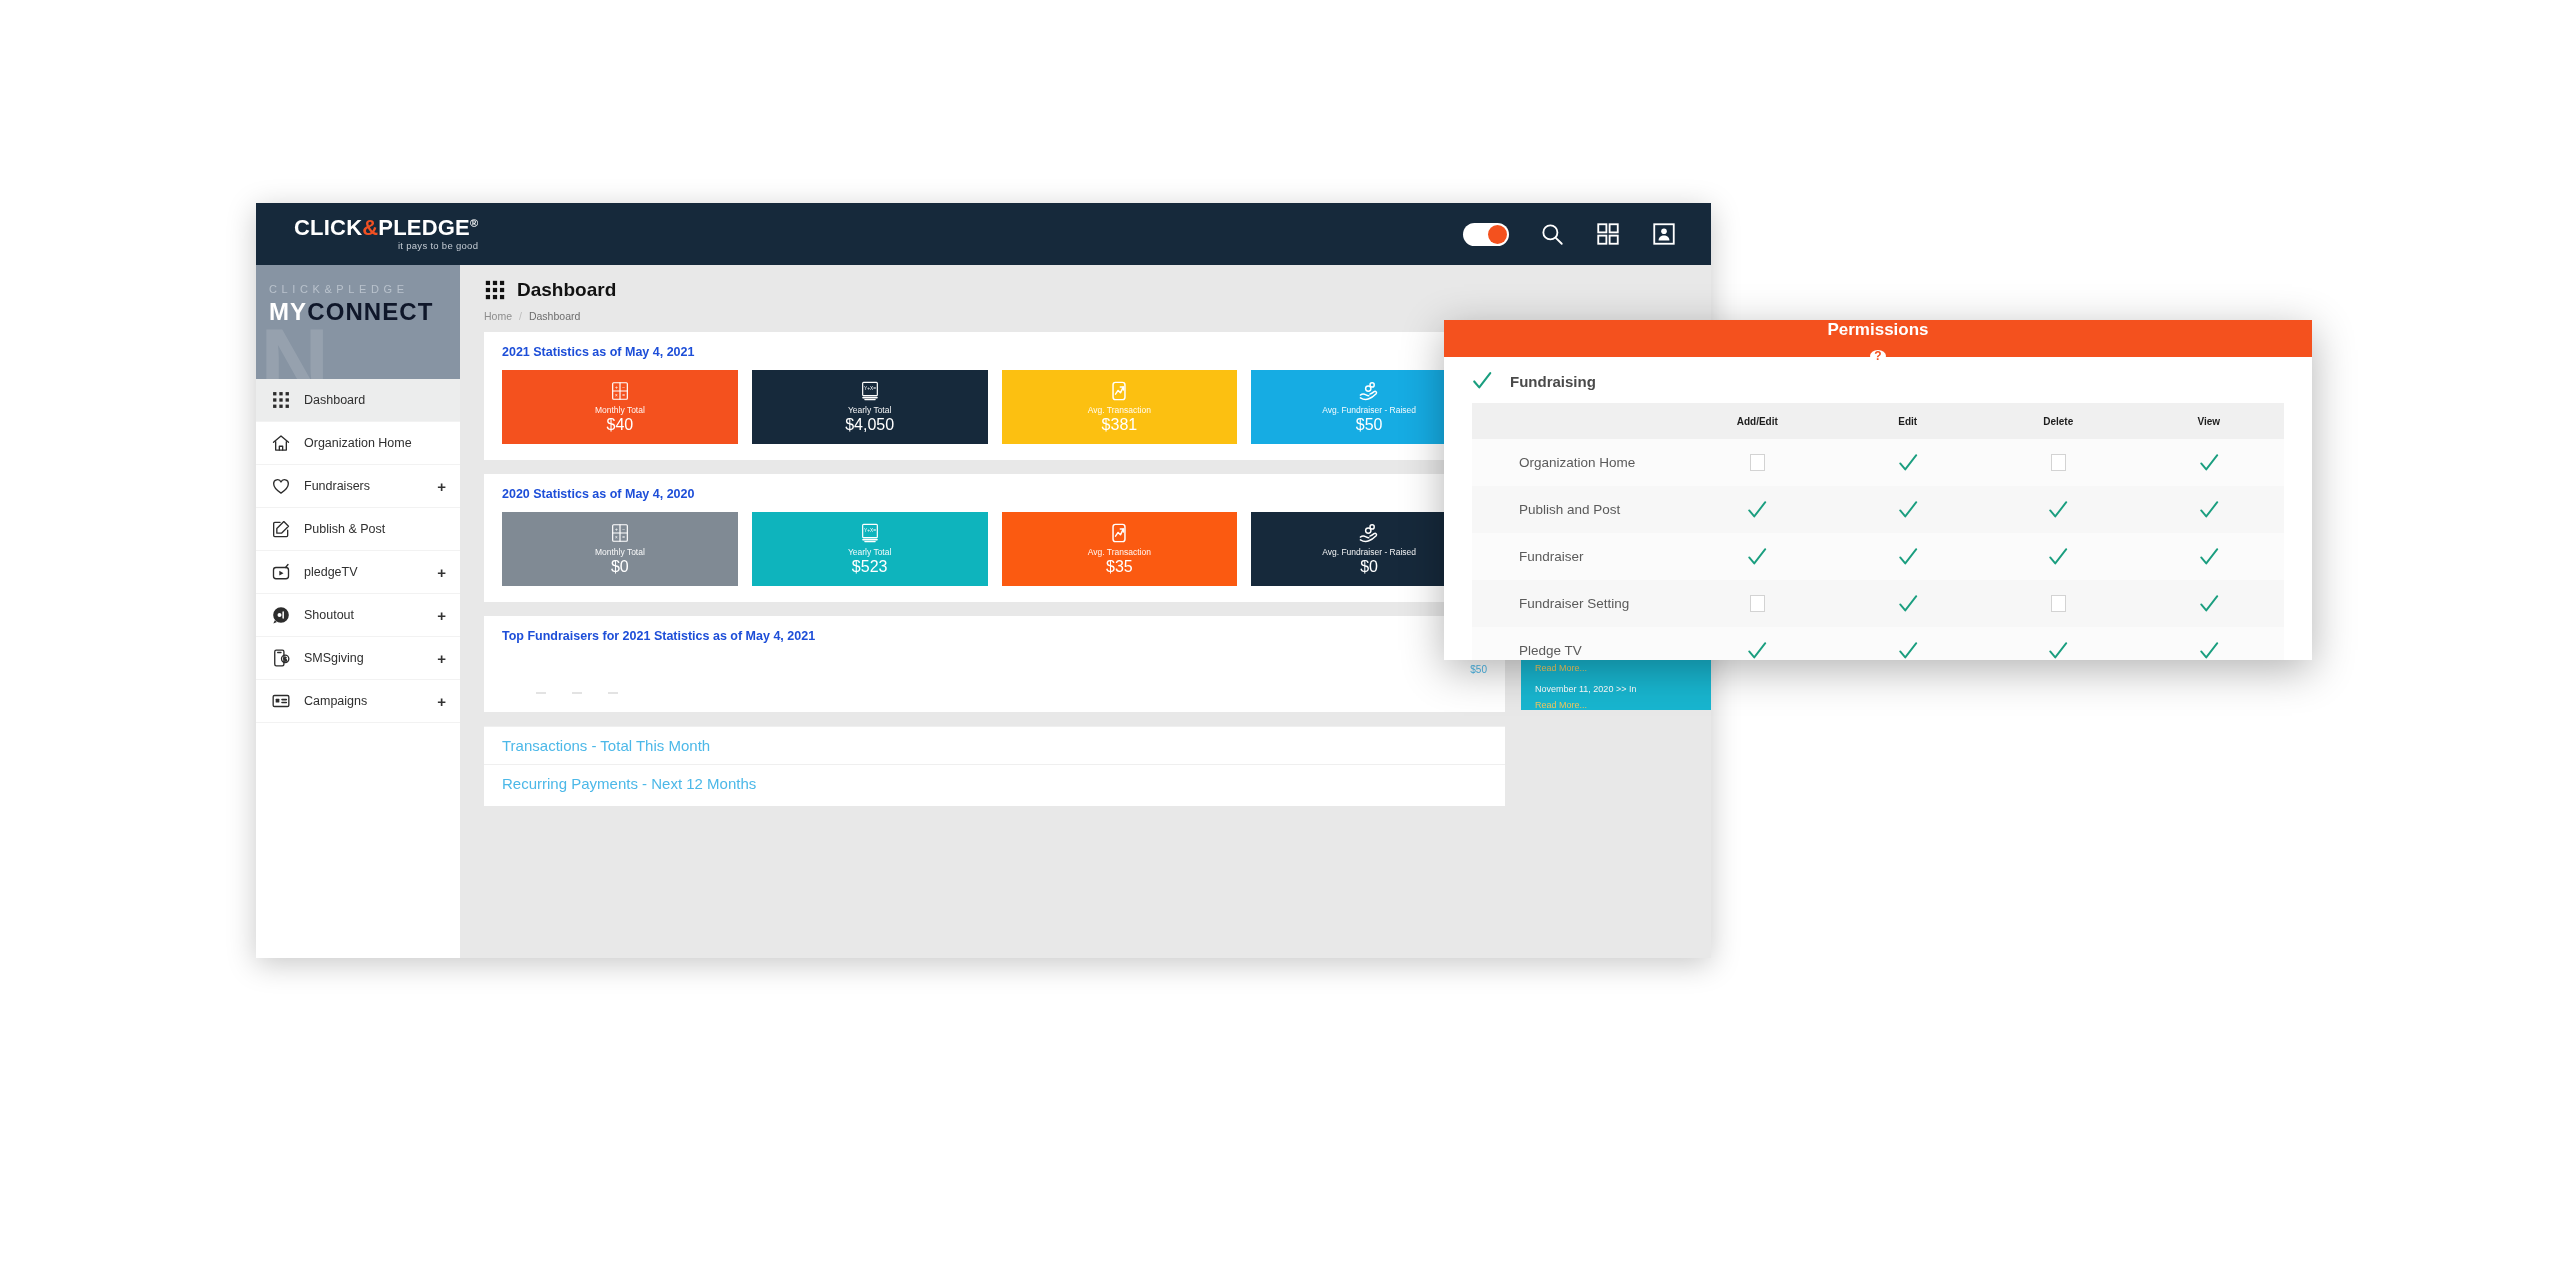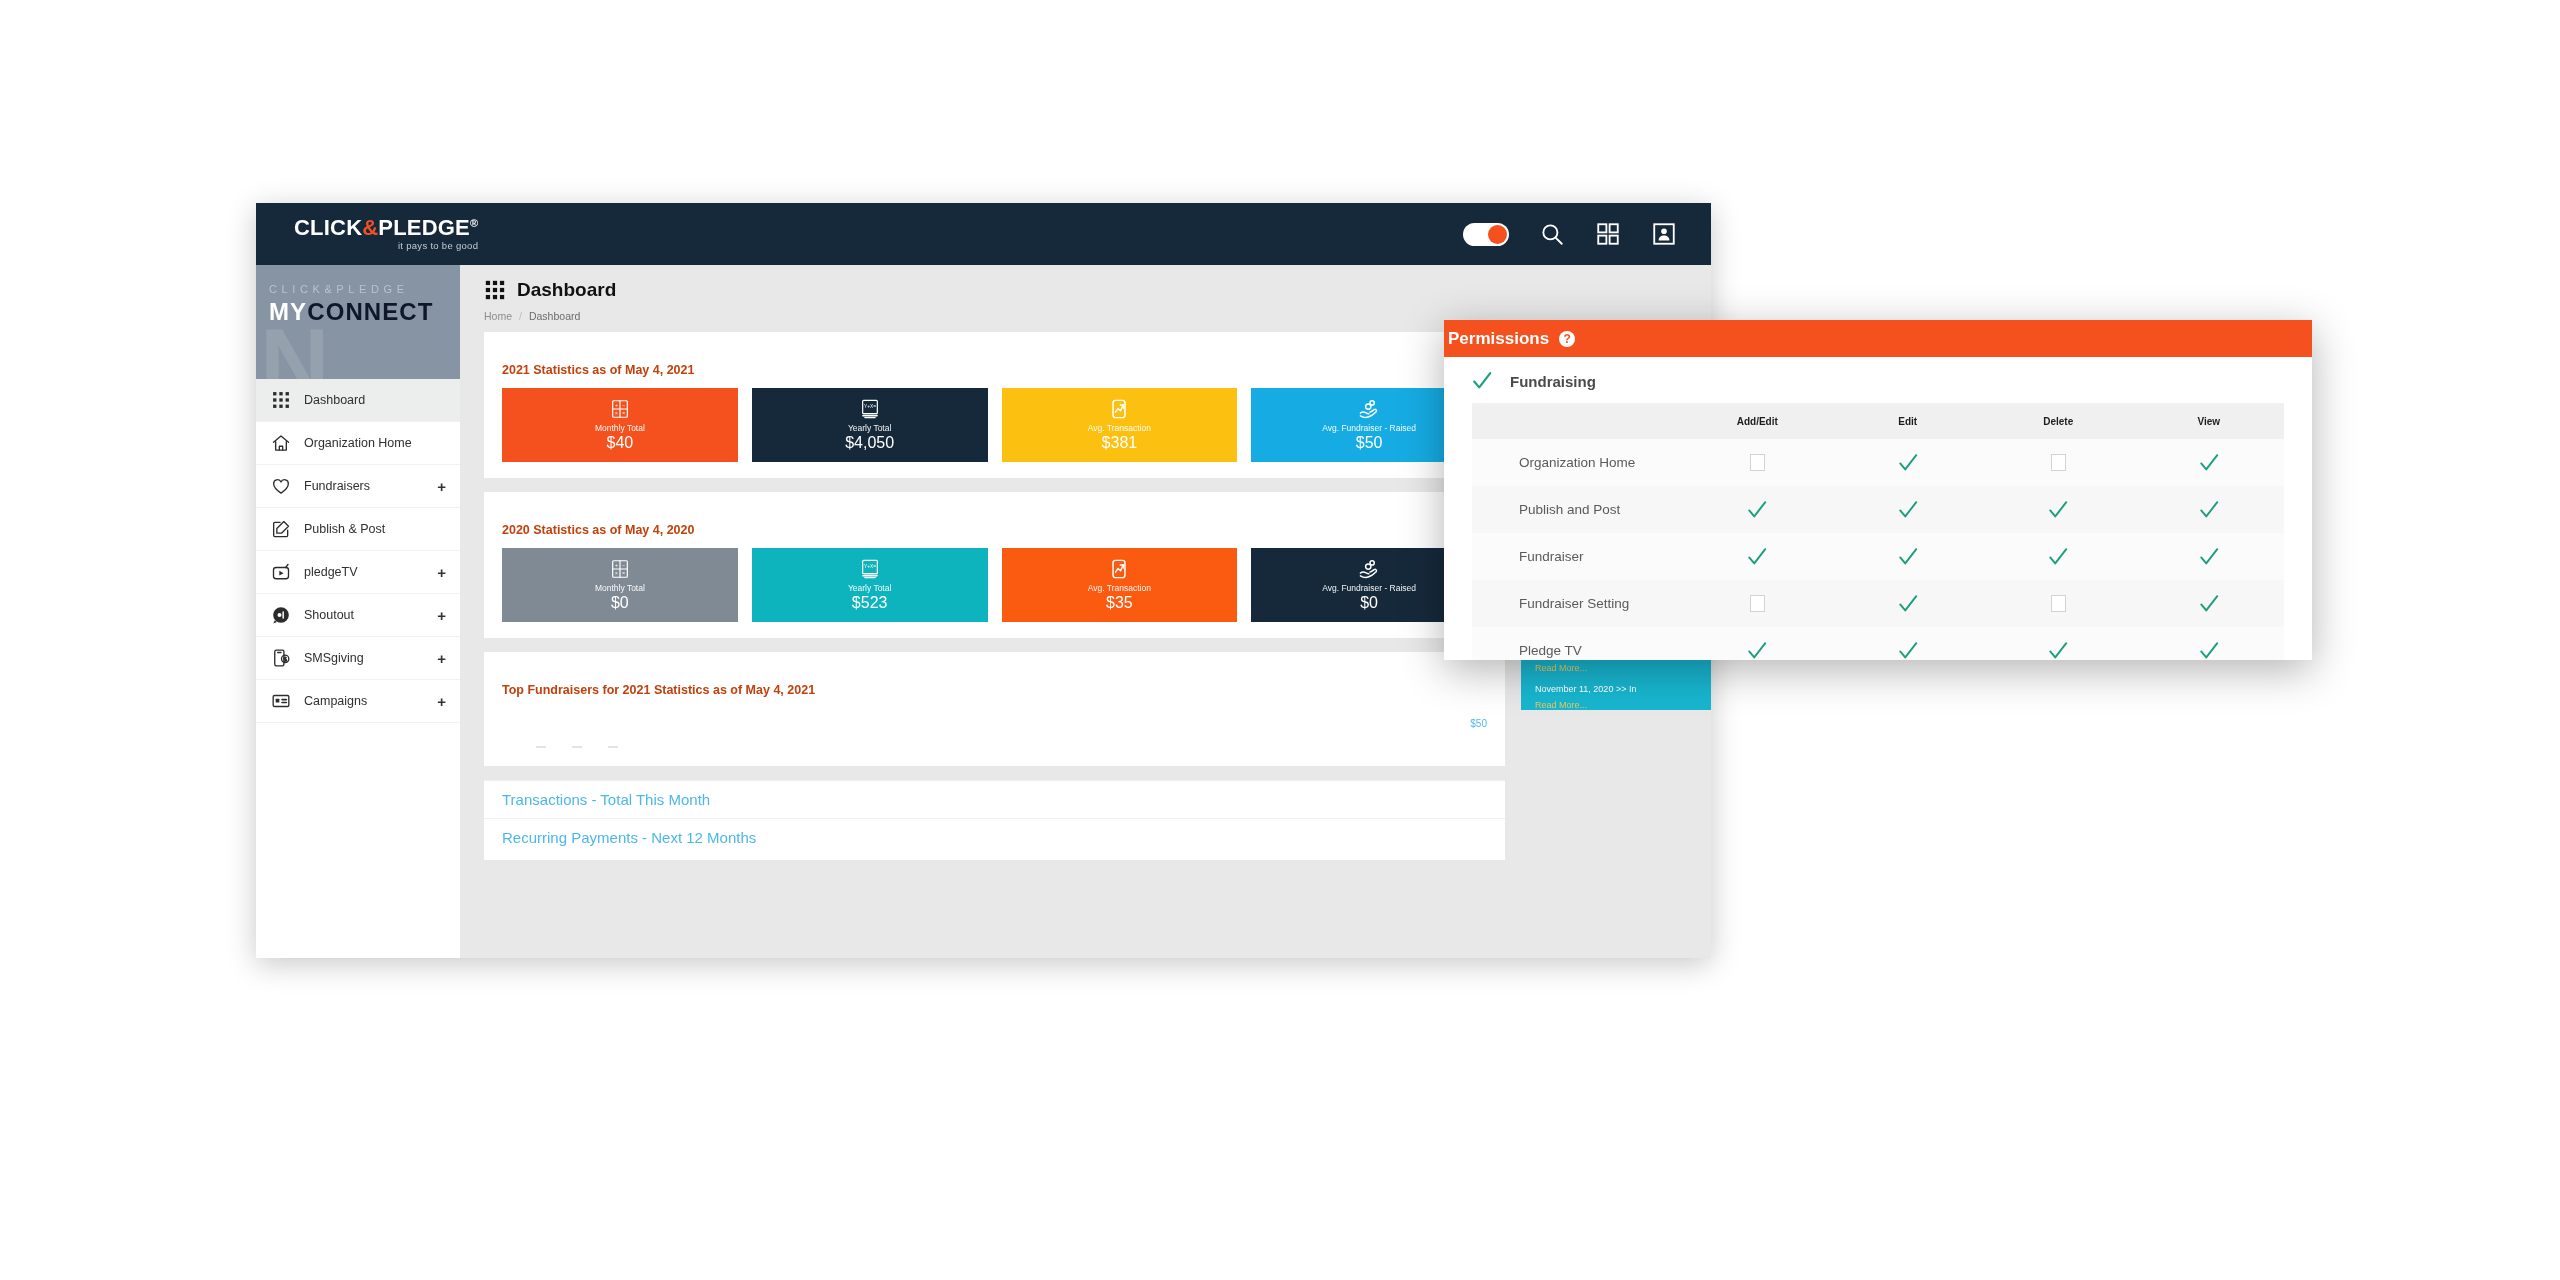--- a/index.html
+++ b/index.html
@@ -109,21 +109,21 @@
 
   .content-row {
     flex: 1; display: flex; gap: 16px;
     padding: 0 0 0 24px; min-height: 0;
   }
   .left-col { flex: 1; min-width: 0; display: flex; flex-direction: column; gap: 14px; }
   .right-col { width: 190px; flex: none; display: flex; flex-direction: column; gap: 14px; }
 
   .card { background: #ffffff; }
   .card-title-bar { padding: 13px 18px 11px; }
-  .card-title { font-size: 12.5px; font-weight: bold; color: #c2410c; margin-top: 18px; }
+  .card-title { font-size: 12.5px; font-weight: bold; color: #1d4ed8; }
   .card-title .thin { font-weight: normal; }
 
   .stat-grid {
     display: grid; grid-template-columns: repeat(4, 1fr);
     gap: 14px; padding: 0 18px 16px;
   }
   .stat-card {
     height: 74px; display: flex; flex-direction: column;
     align-items: center; justify-content: center; color: #fff;
   }
@@ -177,22 +177,23 @@
   
   .perm-dialog {
     position: absolute; left: 1444px; top: 320px;
     width: 868px; height: 340px;
     background: #ffffff;
     box-shadow: 0 10px 40px rgba(0,0,0,0.30);
     overflow: hidden;
   }
   .perm-header {
     height: 37px; background: #f4511e;
-    display: flex; align-items: center; padding: 0 4px;
+    display: flex; align-items: center; padding: 0 22px;
     gap: 10px;
+    flex-direction: column;
   }
   .perm-header-title { font-size: 17px; font-weight: bold; color: #fff; }
   .perm-help {
     width: 16px; height: 16px; border-radius: 50%;
     background: #ffffff; color: #f4511e;
     font-size: 12px; font-weight: bold;
     display: flex; align-items: center; justify-content: center;
     cursor: pointer; line-height: 1;
   }
   .perm-section {

